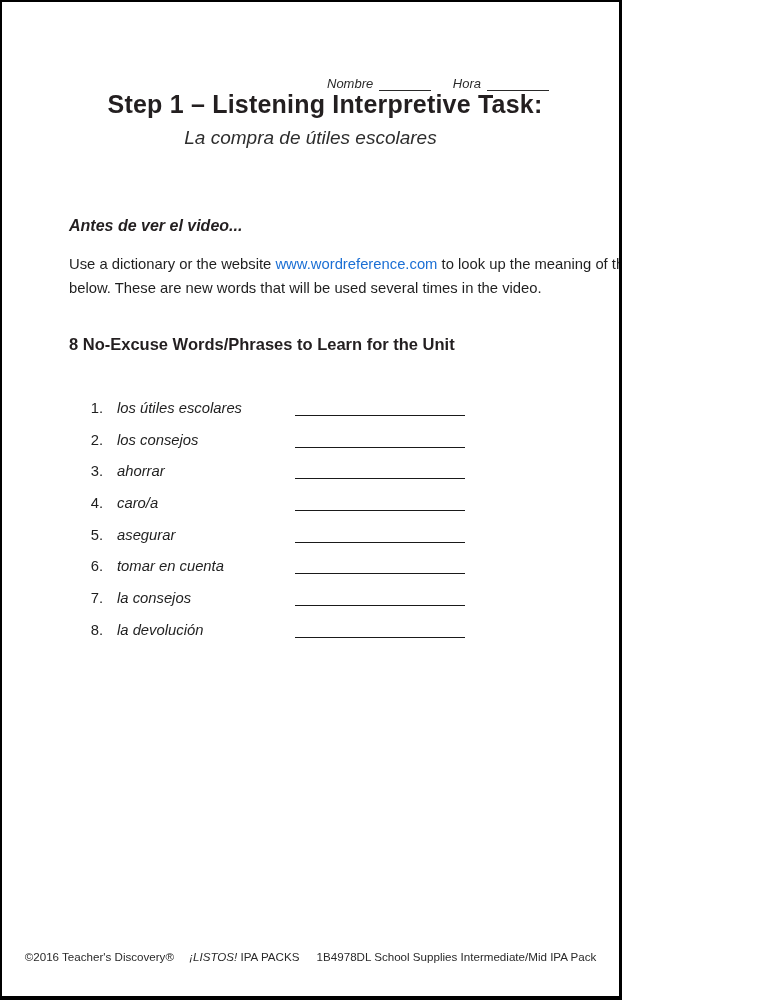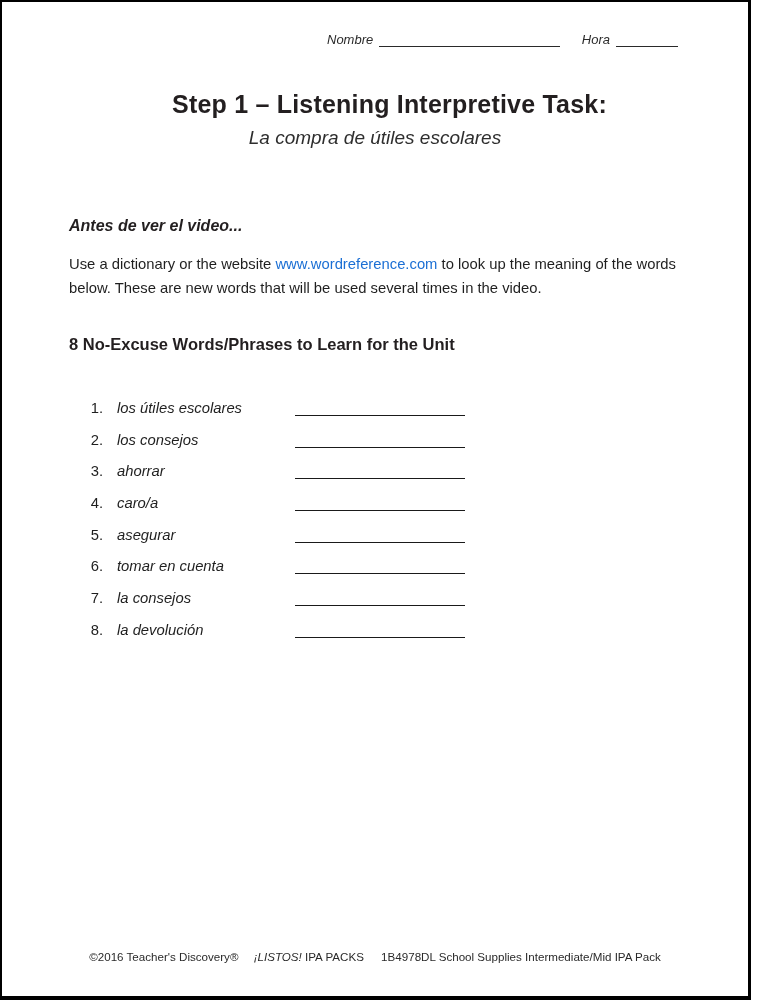--- a/index.html
+++ b/index.html
@@ -3,21 +3,21 @@
 <meta charset="utf-8">
 <style>
   * { margin: 0; padding: 0; box-sizing: border-box; }
   html, body { background: #ffffff; }
   body {
     font-family: "Liberation Sans", "DejaVu Sans", sans-serif;
     color: #231f20;
   }
   .page {
     position: relative;
-    width: 751px;
+    width: 622px;
     height: 1000px;
     background: #ffffff;
     border-style: solid;
     border-color: #000000;
     border-width: 2px 3px 4px 2px;
     overflow: hidden;
   }
 
   
   .name-hora-row {
@@ -29,21 +29,21 @@
     align-items: flex-end;
     font-style: italic;
     font-size: 13px;
     color: #2a2a2a;
   }
   .write-line {
     border-bottom: 1.5px solid #2a2a2a;
     height: 15px;
   }
   .name-line { flex: 1 1 auto; margin-left: 6px; max-width: 215px; }
-  .hora-label { margin-left: 22px; }
+  .hora-label { margin-left: 22px; margin-top: 44px; }
   .hora-line { width: 62px; margin-left: 6px; }
 
   
   .title {
     position: absolute;
     top: 88px;
     left: 0; right: 0;
     text-align: center;
     font-size: 25px;
     font-weight: bold;

